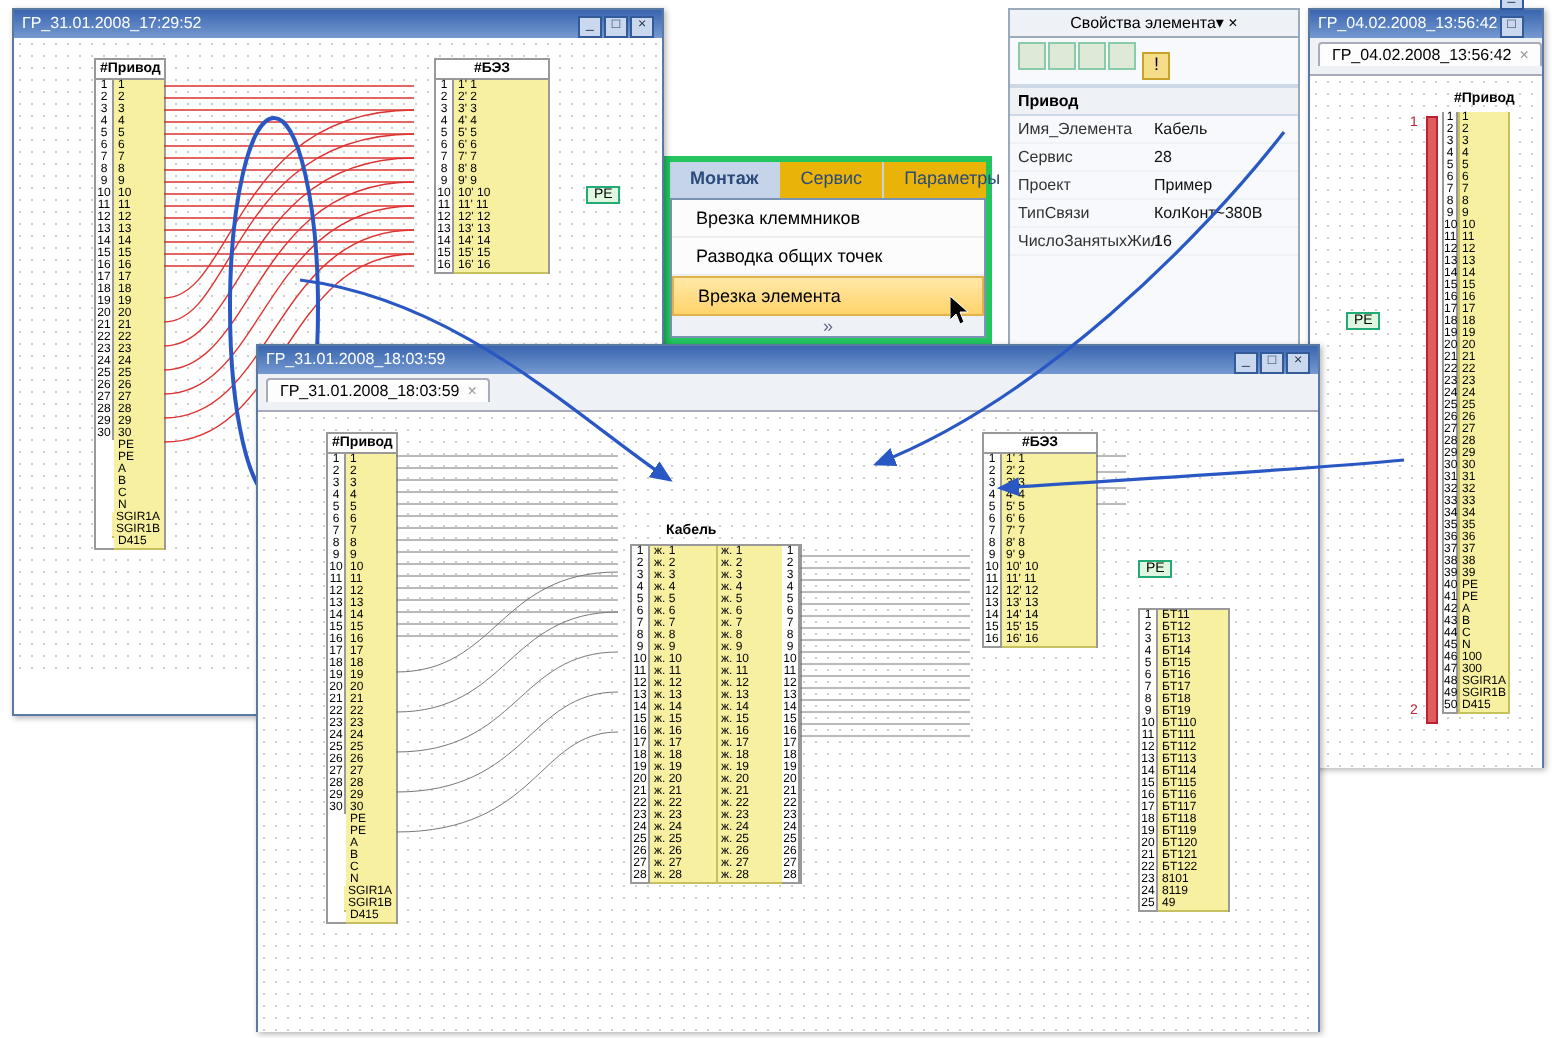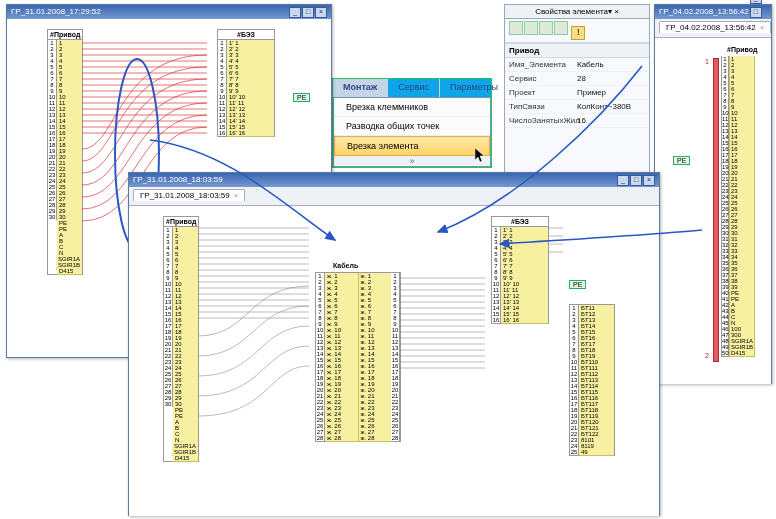--- a/index.html
+++ b/index.html
@@ -29,21 +29,21 @@
   .strip{position:absolute}
   .strip .pin{height:6px;line-height:6px;font-size:6px}
   .strip .pin .lbl{background:#f6f0a0;border:1px solid #c6c060;border-top:none;padding:0 1px;min-width:18px}
   .strip .pin .num{width:6px;border:1px solid #999;border-top:none;background:#fff}
   .redbus{position:absolute;width:4px;background:#e05d5d;border:1px solid #b23}
 
   
   svg.overlay{position:absolute;left:0;top:0;pointer-events:none}
 
   
-  .ribbon{position:absolute;border:1px solid #22c55e;background:#0ea5e9}
+  .ribbon{position:absolute;border:3px solid #22c55e;background:#eab308}
   .ribtabs{display:flex;height:18px}
   .ribtab{padding:3px 10px;font-size:9px;border-right:1px solid #c7d2e3;color:#2a4a7a}
   .ribtab.sel{background:#c6d4ea;font-weight:bold}
   .menu{border:1px solid #7b93b3;background:#fcfcfc}
   .menu .item{padding:4px 12px;border-bottom:1px solid #eee}
   .menu .item.hl{background:linear-gradient(#ffe9a8,#ffd36a);border:1px solid #e0b24a}
   .menu .expand{text-align:center;background:#eef1f6;color:#668}
   .cursor{position:absolute;width:11px;height:16px}
 
   

